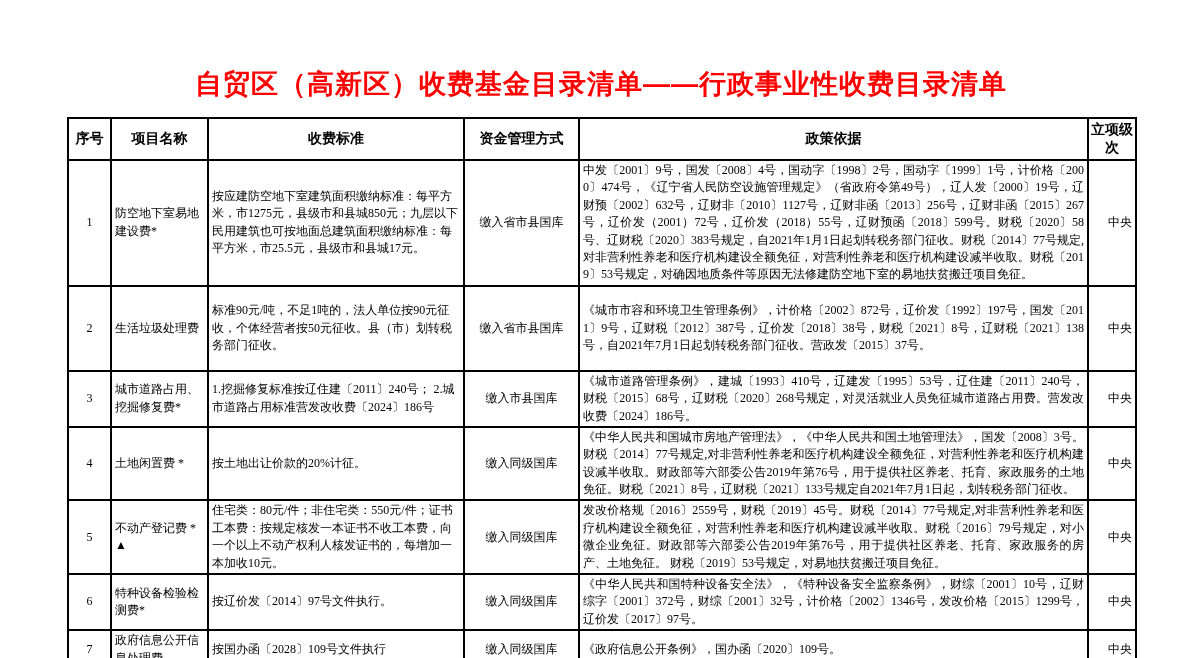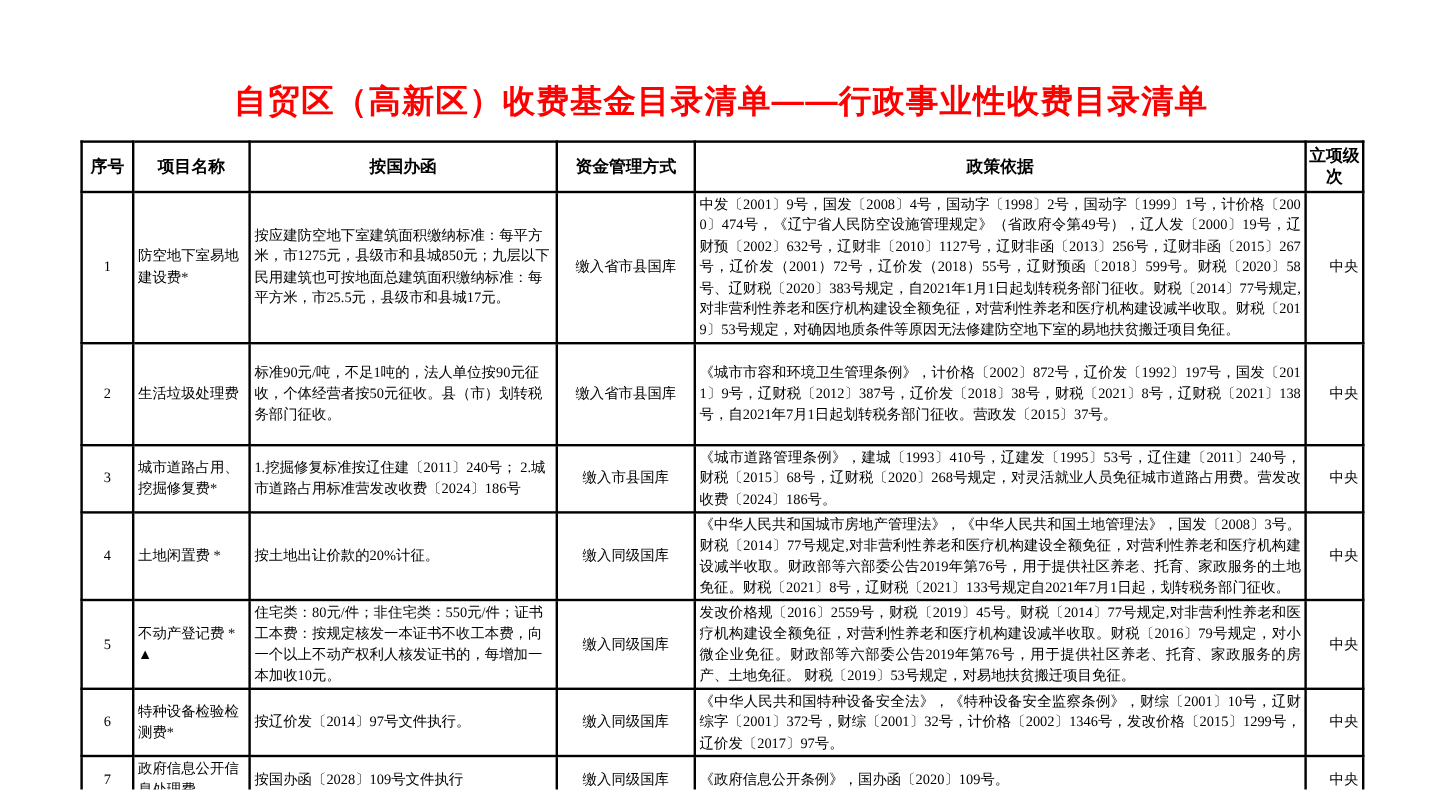--- a/index.html
+++ b/index.html
@@ -89,21 +89,21 @@
       <col style="width:97px">
       <col style="width:256px">
       <col style="width:115px">
       <col style="width:509px">
       <col style="width:48px">
     </colgroup>
     <thead>
       <tr>
         <th>序号</th>
         <th>项目名称</th>
-        <th>按国办函</th>
+        <th>收费标准</th>
         <th>资金管理方式</th>
         <th>政策依据</th>
         <th>立项级次</th>
       </tr>
     </thead>
     <tbody>
   <tr>
     <td class="c-no">1</td>
     <td class="c-name">防空地下室易地建设费*</td>
     <td class="c-std">按应建防空地下室建筑面积缴纳标准：每平方米，市1275元，县级市和县城850元；九层以下民用建筑也可按地面总建筑面积缴纳标准：每平方米，市25.5元，县级市和县城17元。</td>

